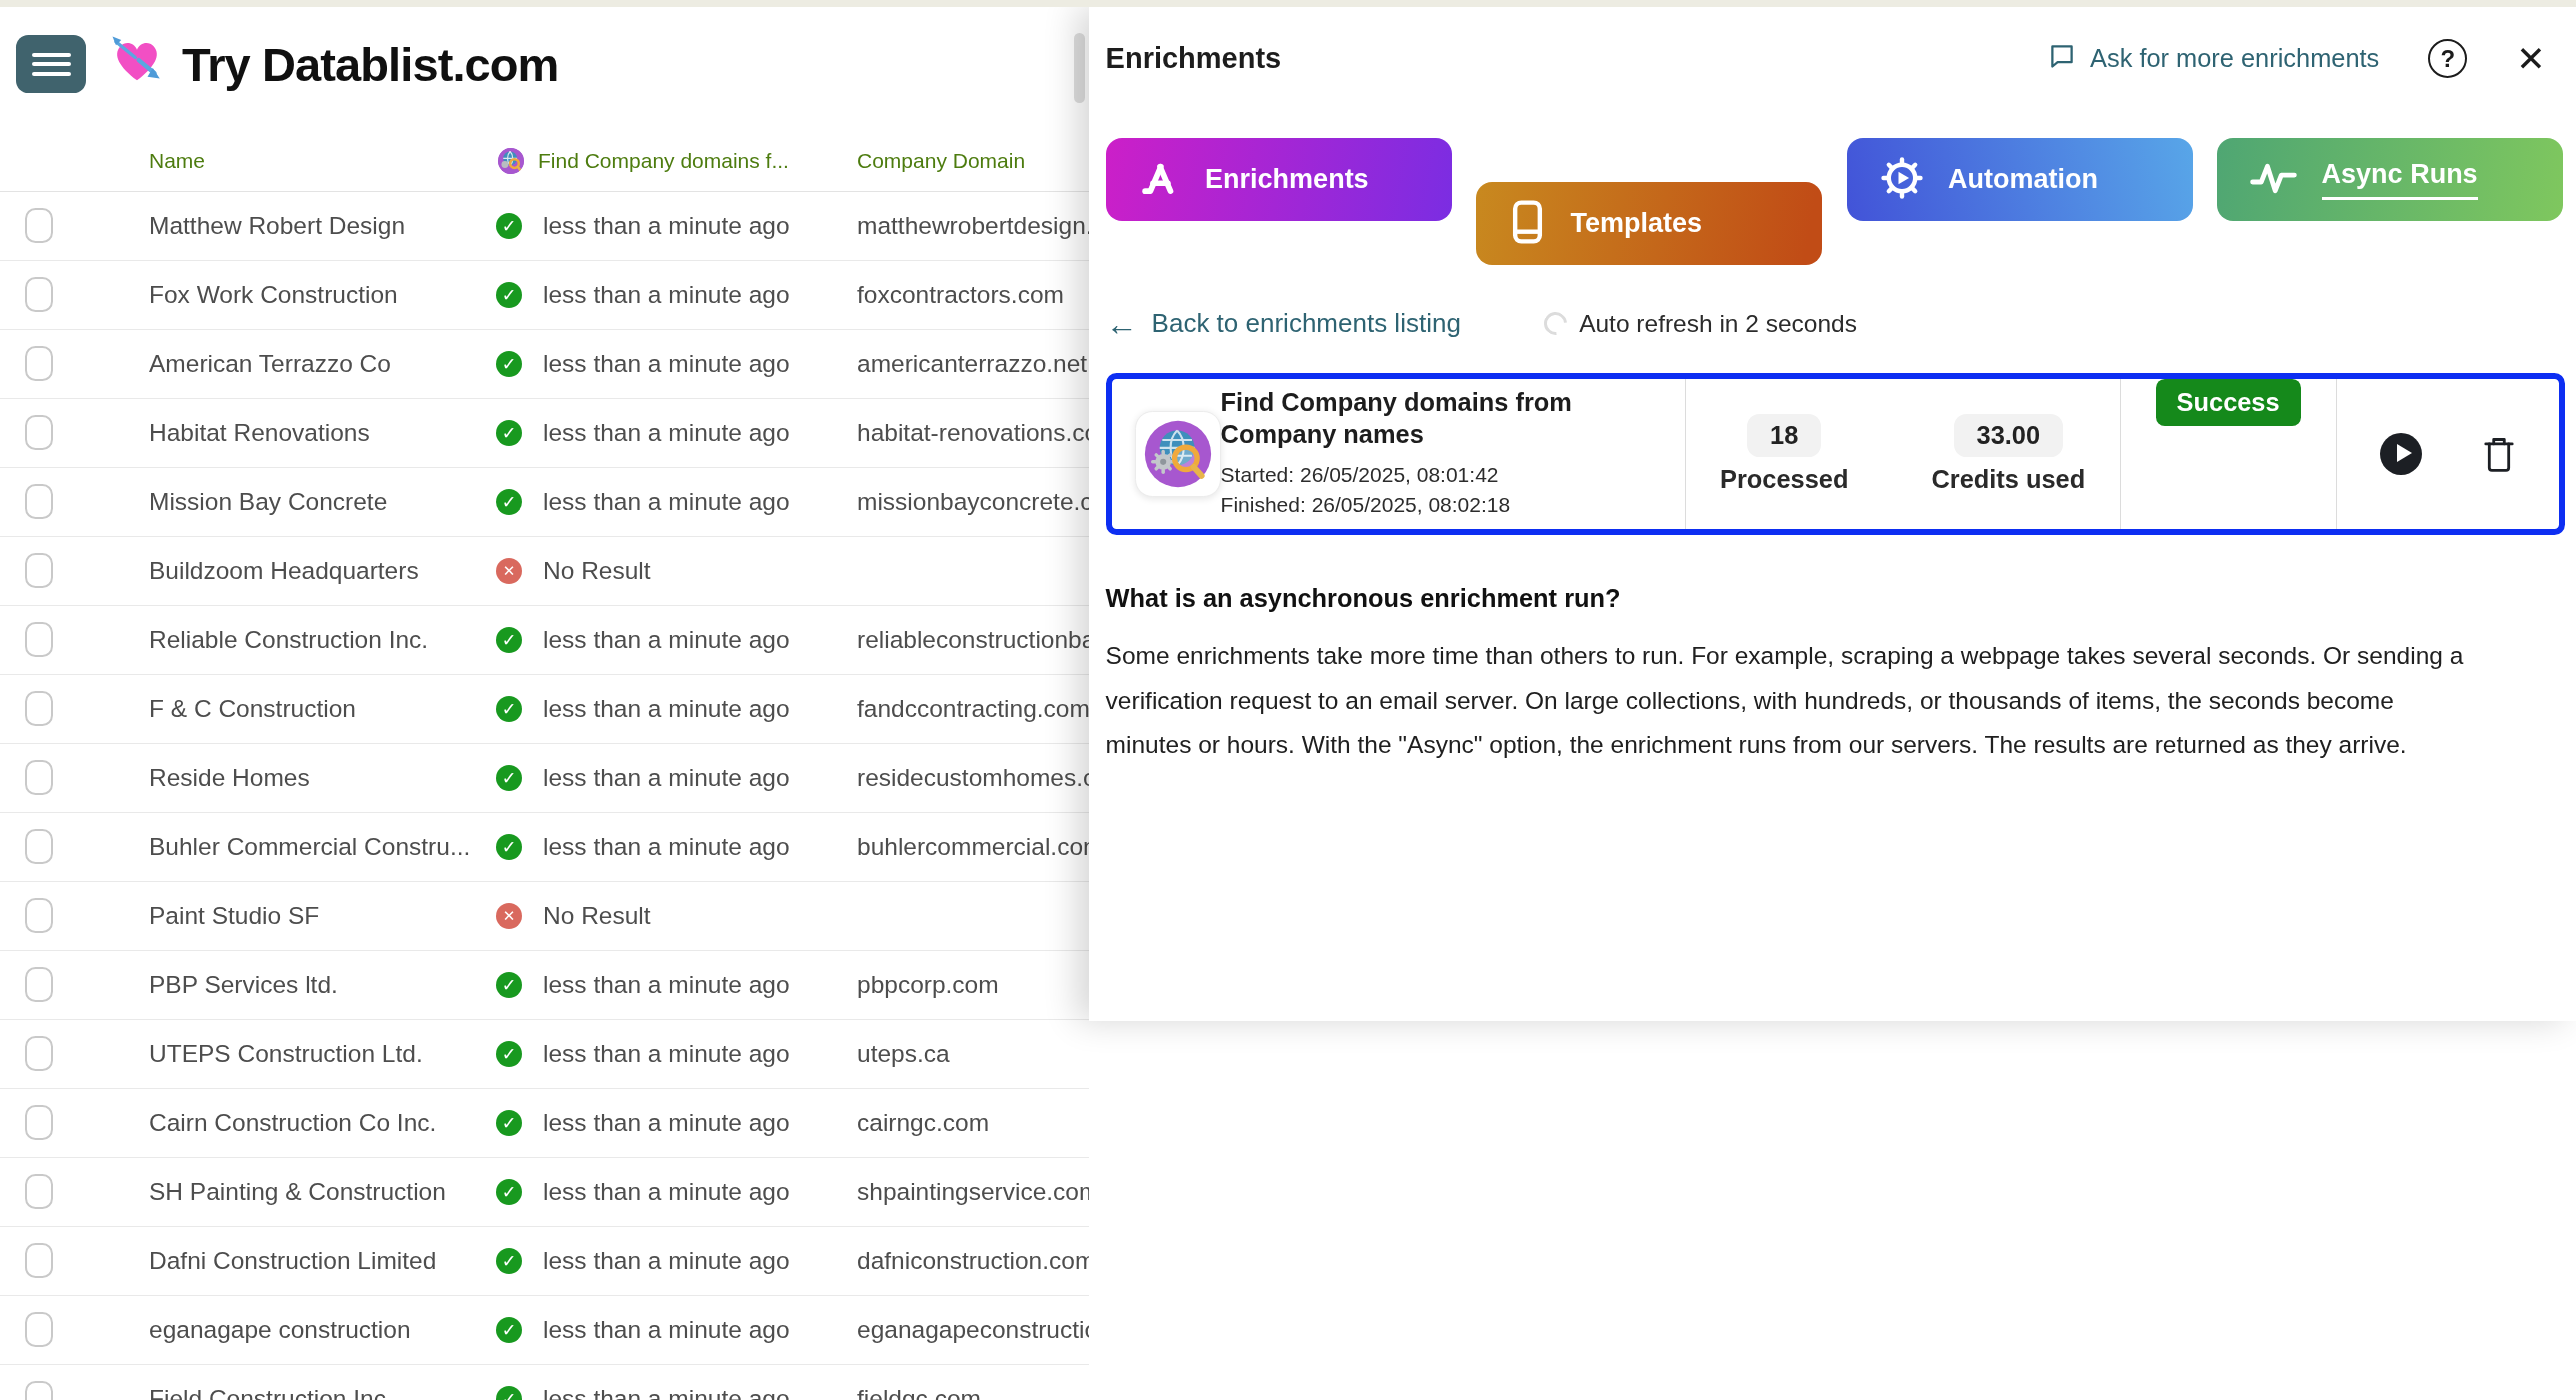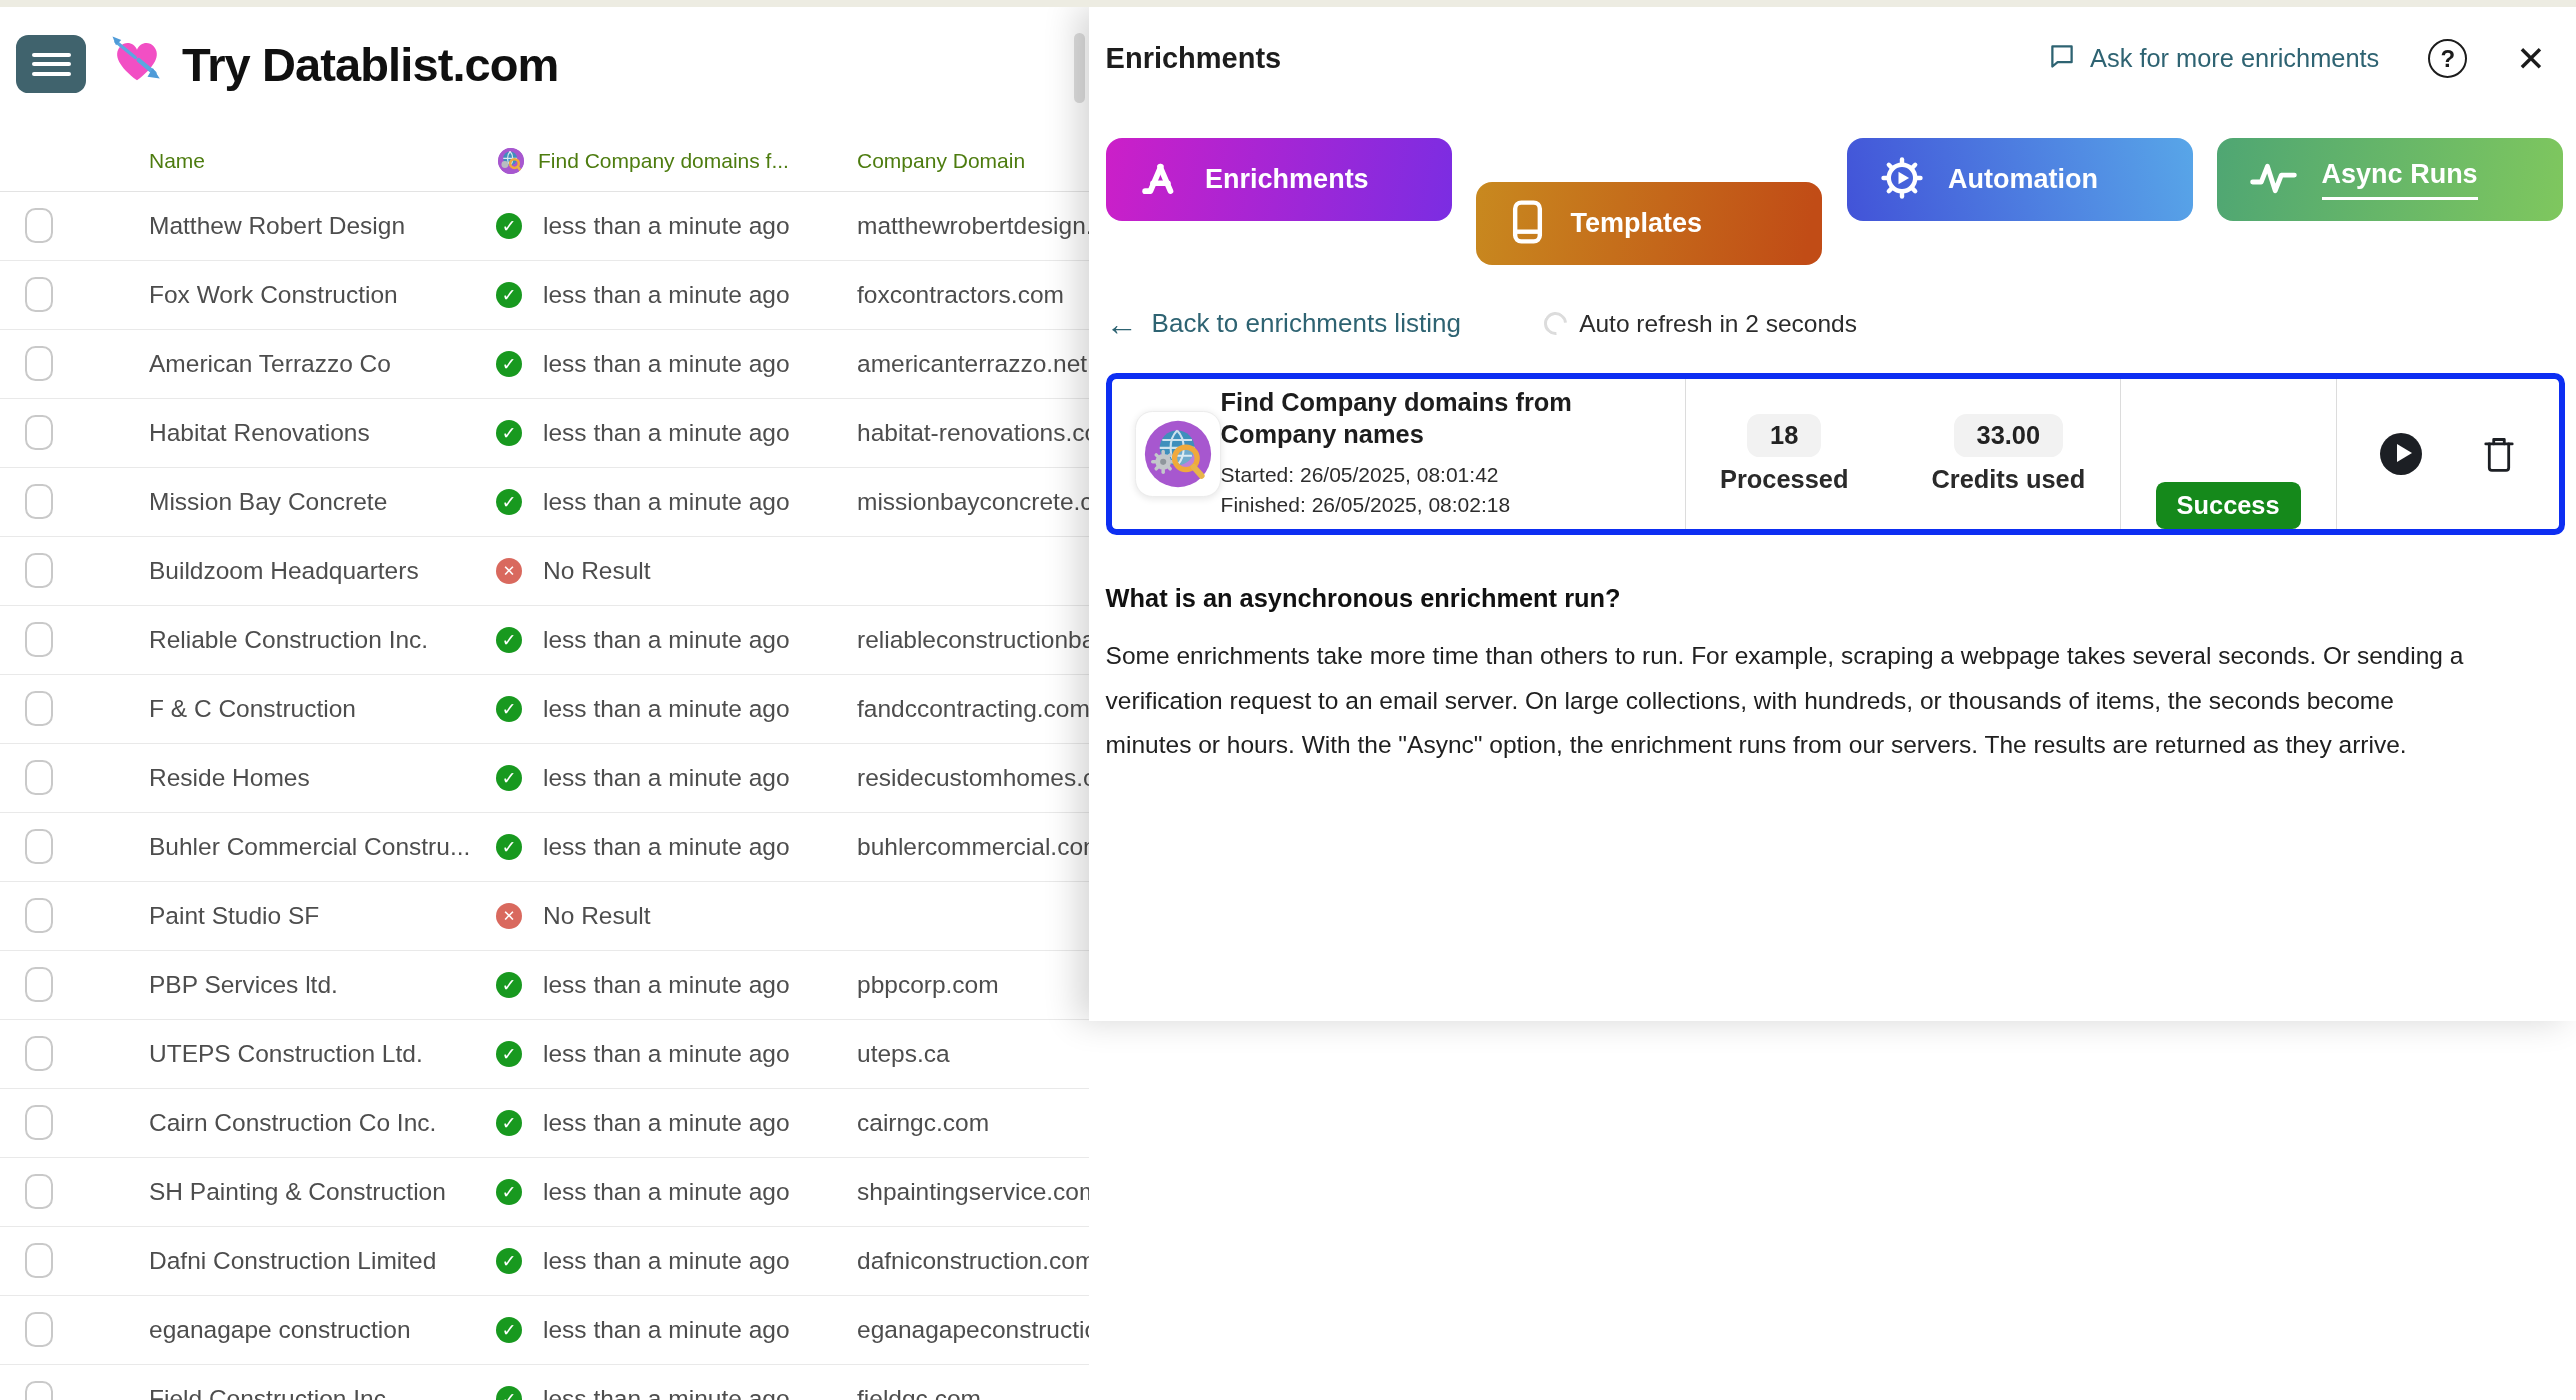--- a/index.html
+++ b/index.html
@@ -71,21 +71,21 @@
   .sec-info{flex:0 0 574px;border-right:0.9px solid #dcdcdc;display:flex;align-items:center;padding-left:23px;}
   .app-icon{width:84px;height:84px;border-radius:17.5px;background:#fff;border:0.9px solid #ececec;
             box-shadow:0 1.8px 7px rgba(0,0,0,.10);display:flex;align-items:center;justify-content:center;flex:0 0 84px;}
   .info-text{padding-right:17.5px;}
   .run-title{font-size:25.4px;font-weight:700;color:#1d1d1d;line-height:1.25;max-width:412px;}
   .run-dates{margin-top:8.8px;font-size:21px;color:#2c2c2c;line-height:1.45;}
   .sec-stats{flex:0 0 435px;border-right:0.9px solid #dcdcdc;display:flex;align-items:center;justify-content:center;gap:83px;}
   .stat{text-align:center;}
   .stat-pill{display:inline-block;background:#f2f2f2;border-radius:12.3px;padding:7px 23px;font-size:25.4px;font-weight:700;color:#222;}
   .stat-label{margin-top:8.8px;font-size:25.4px;font-weight:700;color:#2a2a2a;}
-  .sec-status{flex:0 0 216px;border-right:0.9px solid #dcdcdc;display:flex;align-items:flex-end;justify-content:center;}
+  .sec-status{flex:0 0 216px;border-right:0.9px solid #dcdcdc;display:flex;align-items:flex-start;justify-content:center;}
   .badge-success{background:#15891b;color:#fff;font-size:25.4px;font-weight:700;border-radius:8.8px;padding:8.8px 21px;}
   .sec-actions{flex:1;display:flex;align-items:center;justify-content:center;gap:61px;}
   .play-btn{width:42px;height:42px;border-radius:50%;background:#1c1f24;position:relative;cursor:pointer;}
   .play-btn::before{content:"";position:absolute;left:16.6px;top:11.4px;border-left:15px solid #fff;
                     border-top:9.6px solid transparent;border-bottom:9.6px solid transparent;}
   .trash-btn{cursor:pointer;display:flex;}
 
   .faq{margin-top:49px;}
   .faq-q{font-size:25.4px;font-weight:700;color:#111;}
   .faq-a{margin-top:21px;font-size:24.5px;color:#202020;line-height:1.82;max-width:1367px;}

